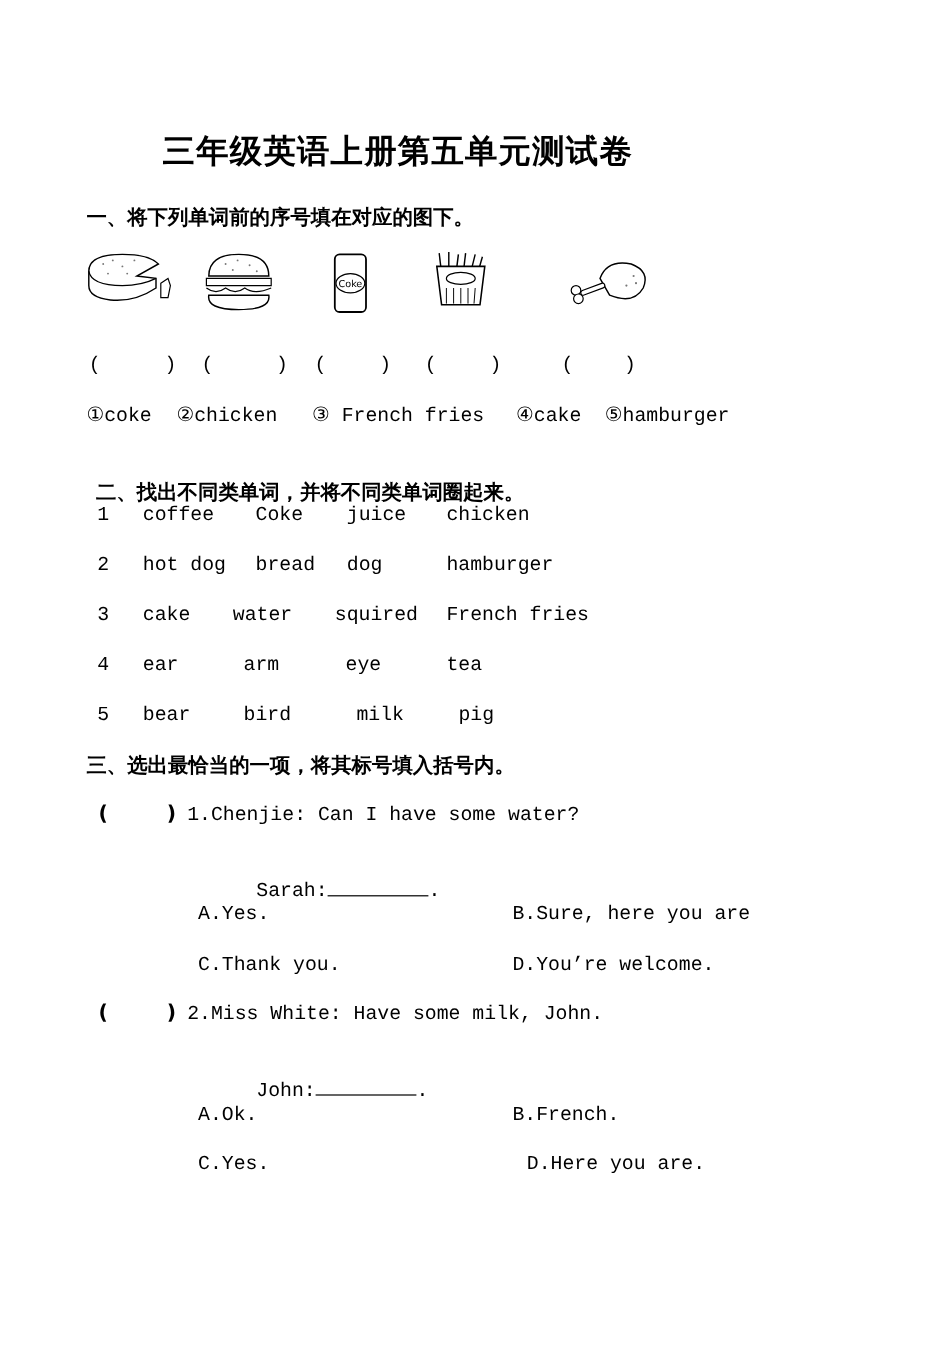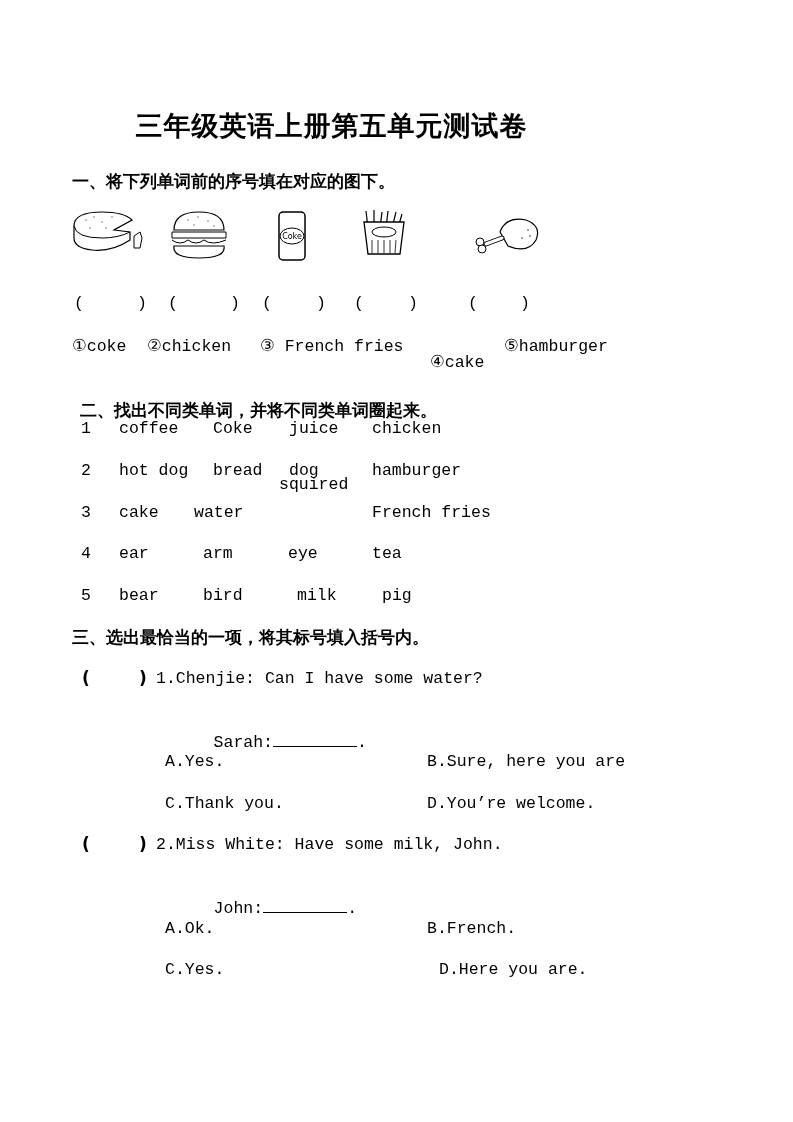--- a/index.html
+++ b/index.html
@@ -103,21 +103,21 @@
   <span class="abs mono" style="left:408px; top:294px;">)</span>
 </div>
 <div>
   <span class="abs mono" style="left:468px; top:294px;">(</span>
   <span class="abs mono" style="left:520px; top:294px;">)</span>
 </div>
 
 <div class="abs mono" style="left:72px; top:336px;"><span>①</span><span>coke</span></div>
 <div class="abs mono" style="left:147px; top:336px;text-align:right;"><span>②</span><span>chicken</span></div>
 <div class="abs mono" style="left:260px; top:336px;"><span>③</span><span> French fries</span></div>
-<div class="abs mono" style="left:430px; top:336px;margin-top:16px;"><span>④</span><span>cake</span></div>
+<div class="abs mono" style="left:430px; top:336px;"><span>④</span><span>cake</span></div>
 <div class="abs mono" style="left:504px; top:336px;"><span>⑤</span><span>hamburger</span></div>
 
 <div class="section-heading" style="left:80px; top:399px;">二、找出不同类单词，并将不同类单词圈起来。</div>
 
 <div>
   <span class="abs mono" style="left:81px; top:419px;">1</span>
   <span class="abs mono" style="left:119px; top:419px;">coffee</span>
   <span class="abs mono" style="left:213px; top:419px;">Coke</span>
   <span class="abs mono" style="left:289px; top:419px;">juice</span>
   <span class="abs mono" style="left:372px; top:419px;">chicken</span>
@@ -126,21 +126,21 @@
   <span class="abs mono" style="left:81px; top:461px;">2</span>
   <span class="abs mono" style="left:119px; top:461px;">hot dog</span>
   <span class="abs mono" style="left:213px; top:461px;">bread</span>
   <span class="abs mono" style="left:289px; top:461px;">dog</span>
   <span class="abs mono" style="left:372px; top:461px;">hamburger</span>
 </div>
 <div>
   <span class="abs mono" style="left:81px; top:503px;">3</span>
   <span class="abs mono" style="left:119px; top:503px;">cake</span>
   <span class="abs mono" style="left:194px; top:503px;">water</span>
-  <span class="abs mono" style="left:279px; top:475px;">squired</span>
+  <span class="abs mono" style="left:279px; top:503px;">squired</span>
   <span class="abs mono" style="left:372px; top:503px;">French fries</span>
 </div>
 <div>
   <span class="abs mono" style="left:81px; top:544px;">4</span>
   <span class="abs mono" style="left:119px; top:544px;">ear</span>
   <span class="abs mono" style="left:203px; top:544px;">arm</span>
   <span class="abs mono" style="left:288px; top:544px;">eye</span>
   <span class="abs mono" style="left:372px; top:544px;">tea</span>
 </div>
 <div>

